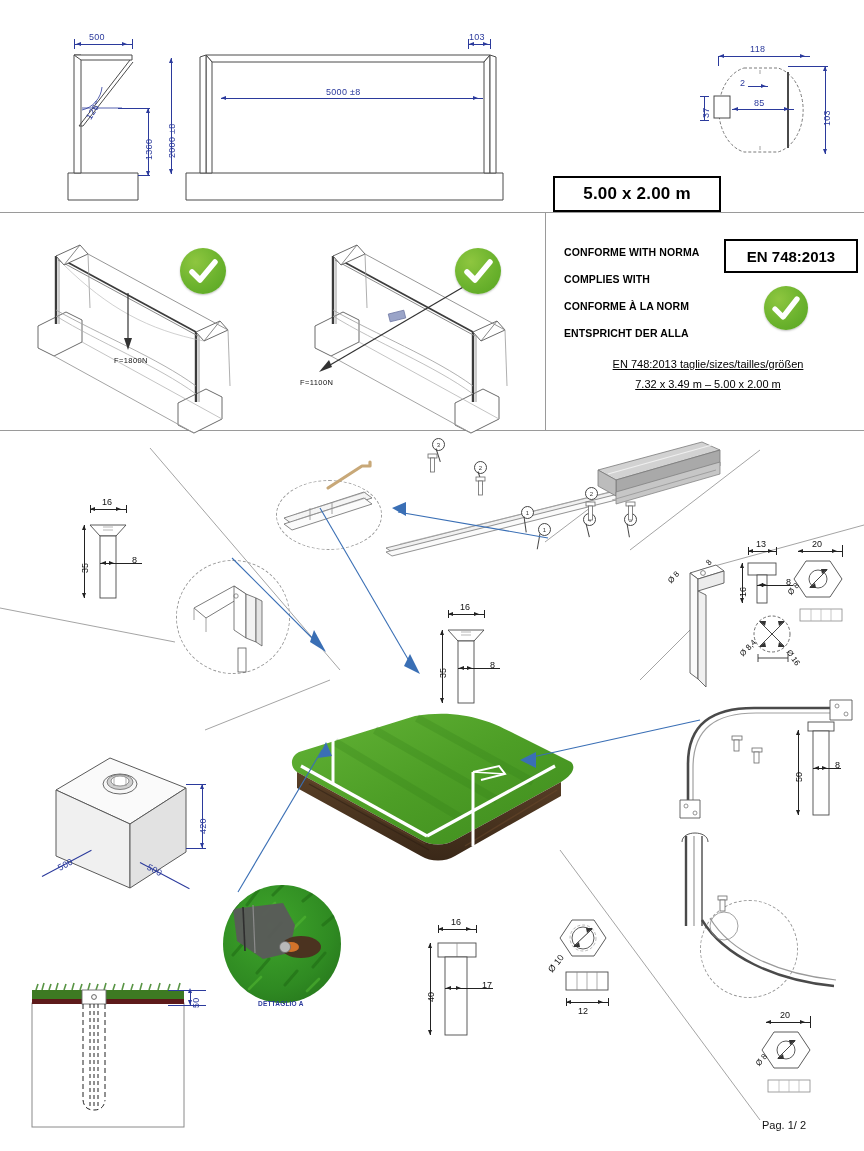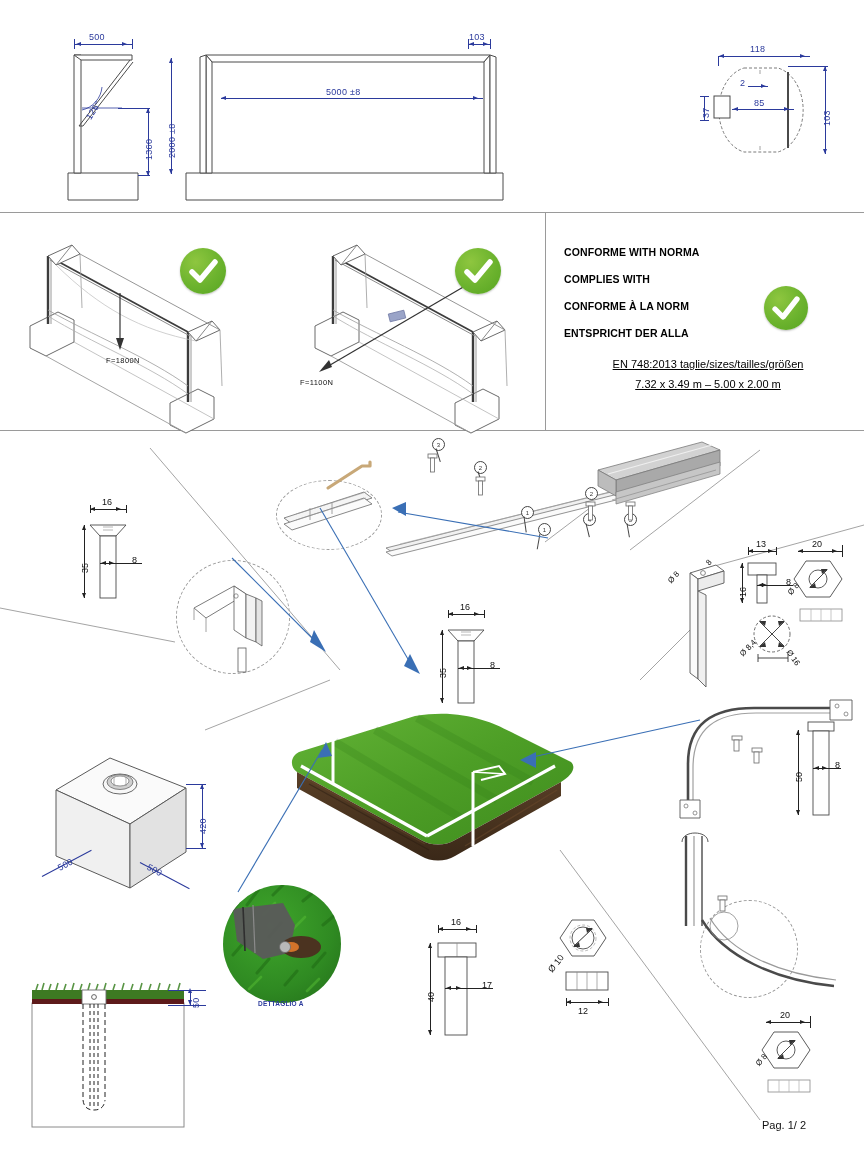--- a/index.html
+++ b/index.html
@@ -152,20 +152,23 @@
     <div class="tick ar-l" style="left:43px;top:65.5px;"></div>
     <div class="tick ar-r" style="left:295px;top:65.5px;"></div>
     <div class="dim" style="left:148px;top:57px;">5000 ±8</div>
 
     <div class="dl v" style="left:-7px;top:28px;height:116px;"></div>
     <div class="tick ar-u" style="left:-9.5px;top:28px;"></div>
     <div class="tick ar-d" style="left:-9.5px;top:139px;"></div>
     <div class="dim rot" style="left:-11px;top:128px;">2000 ±8</div>
   </div>
 
+  <div class="sizeplate" style="left:553px;top:176px;width:164px;height:32px;">
+    <span>5.00 x 2.00 m</span>
+  </div>
 
   <div class="abs" style="left:700px;top:34px;width:164px;height:150px;">
 
     <div class="dl h" style="left:18px;top:22px;width:92px;"></div>
     <div class="dl v" style="left:18px;top:22px;height:10px;"></div>
     <div class="tick ar-l" style="left:19px;top:19.5px;"></div>
     <div class="tick ar-r" style="left:100px;top:19.5px;"></div>
     <div class="dim" style="left:50px;top:10px;">118</div>
 
     <div class="poly" style="left:0;top:0;">
@@ -192,21 +195,21 @@
     <div class="dl h" style="left:0px;top:86px;width:9px;"></div>
     <div class="dim rot" style="left:1px;top:84px;">37</div>
 
     <div class="dl v" style="left:125px;top:32px;height:88px;"></div>
     <div class="tick ar-u" style="left:122.5px;top:32px;"></div>
     <div class="tick ar-d" style="left:122.5px;top:115px;"></div>
     <div class="dl h" style="left:88px;top:32px;width:40px;"></div>
     <div class="dim rot" style="left:122px;top:92px;">103</div>
   </div>
 
-  <div class="abs" style="left:20px;top:238px;width:250px;height:180px;">
+  <div class="abs" style="left:28px;top:238px;width:250px;height:180px;">
     <div class="poly" style="left:0;top:0;">
       <svg width="250" height="185">
 
         <polygon points="10,88 38,74 54,82 54,104 26,118 10,110" fill="#fff" stroke="#5a5a5a" stroke-width="0.9"></polygon>
         <polygon points="150,165 178,151 194,159 194,181 166,195 150,187" fill="#fff" stroke="#5a5a5a" stroke-width="0.9"></polygon>
 
         <line x1="28" y1="18" x2="28" y2="86" stroke="#3c3c3c" stroke-width="2.4"></line>
         <line x1="31" y1="18" x2="31" y2="86" stroke="#9a9a9a" stroke-width="1"></line>
         <line x1="168" y1="94" x2="168" y2="164" stroke="#3c3c3c" stroke-width="2.4"></line>
         <line x1="171" y1="94" x2="171" y2="164" stroke="#9a9a9a" stroke-width="1"></line>
@@ -279,20 +282,23 @@
       <path d="M12 24 L20 32 L35 14" fill="none" stroke="#fff" stroke-width="5.5" stroke-linecap="round" stroke-linejoin="round"></path>
     </svg>
   </div>
 
   <div class="abs" style="left:560px;top:236px;width:300px;height:160px;">
     <div class="normrow" style="position:absolute;left:4px;top:10px;">CONFORME WITH NORMA</div>
     <div class="normrow" style="position:absolute;left:4px;top:37px;">COMPLIES WITH</div>
     <div class="normrow" style="position:absolute;left:4px;top:64px;">CONFORME À LA NORM</div>
     <div class="normrow" style="position:absolute;left:4px;top:91px;">ENTSPRICHT DER ALLA</div>
 
+    <div class="normbox" style="position:absolute;left:164px;top:3px;width:130px;height:30px;">
+      <span>EN 748:2013</span>
+    </div>
 
     <div class="check" style="left:204px;top:50px;width:44px;height:44px;">
       <svg viewBox="0 0 44 44" width="44" height="44">
         <path d="M11 23 L19 31 L33 13" fill="none" stroke="#fff" stroke-width="5.3" stroke-linecap="round" stroke-linejoin="round"></path>
       </svg>
     </div>
 
     <div class="normfoot" style="position:absolute;left:0;top:122px;width:296px;">EN 748:2013 taglie/sizes/tailles/größen</div>
     <div class="normfoot" style="position:absolute;left:0;top:142px;width:296px;">7.32 x 3.49 m – 5.00 x 2.00 m</div>
   </div>

